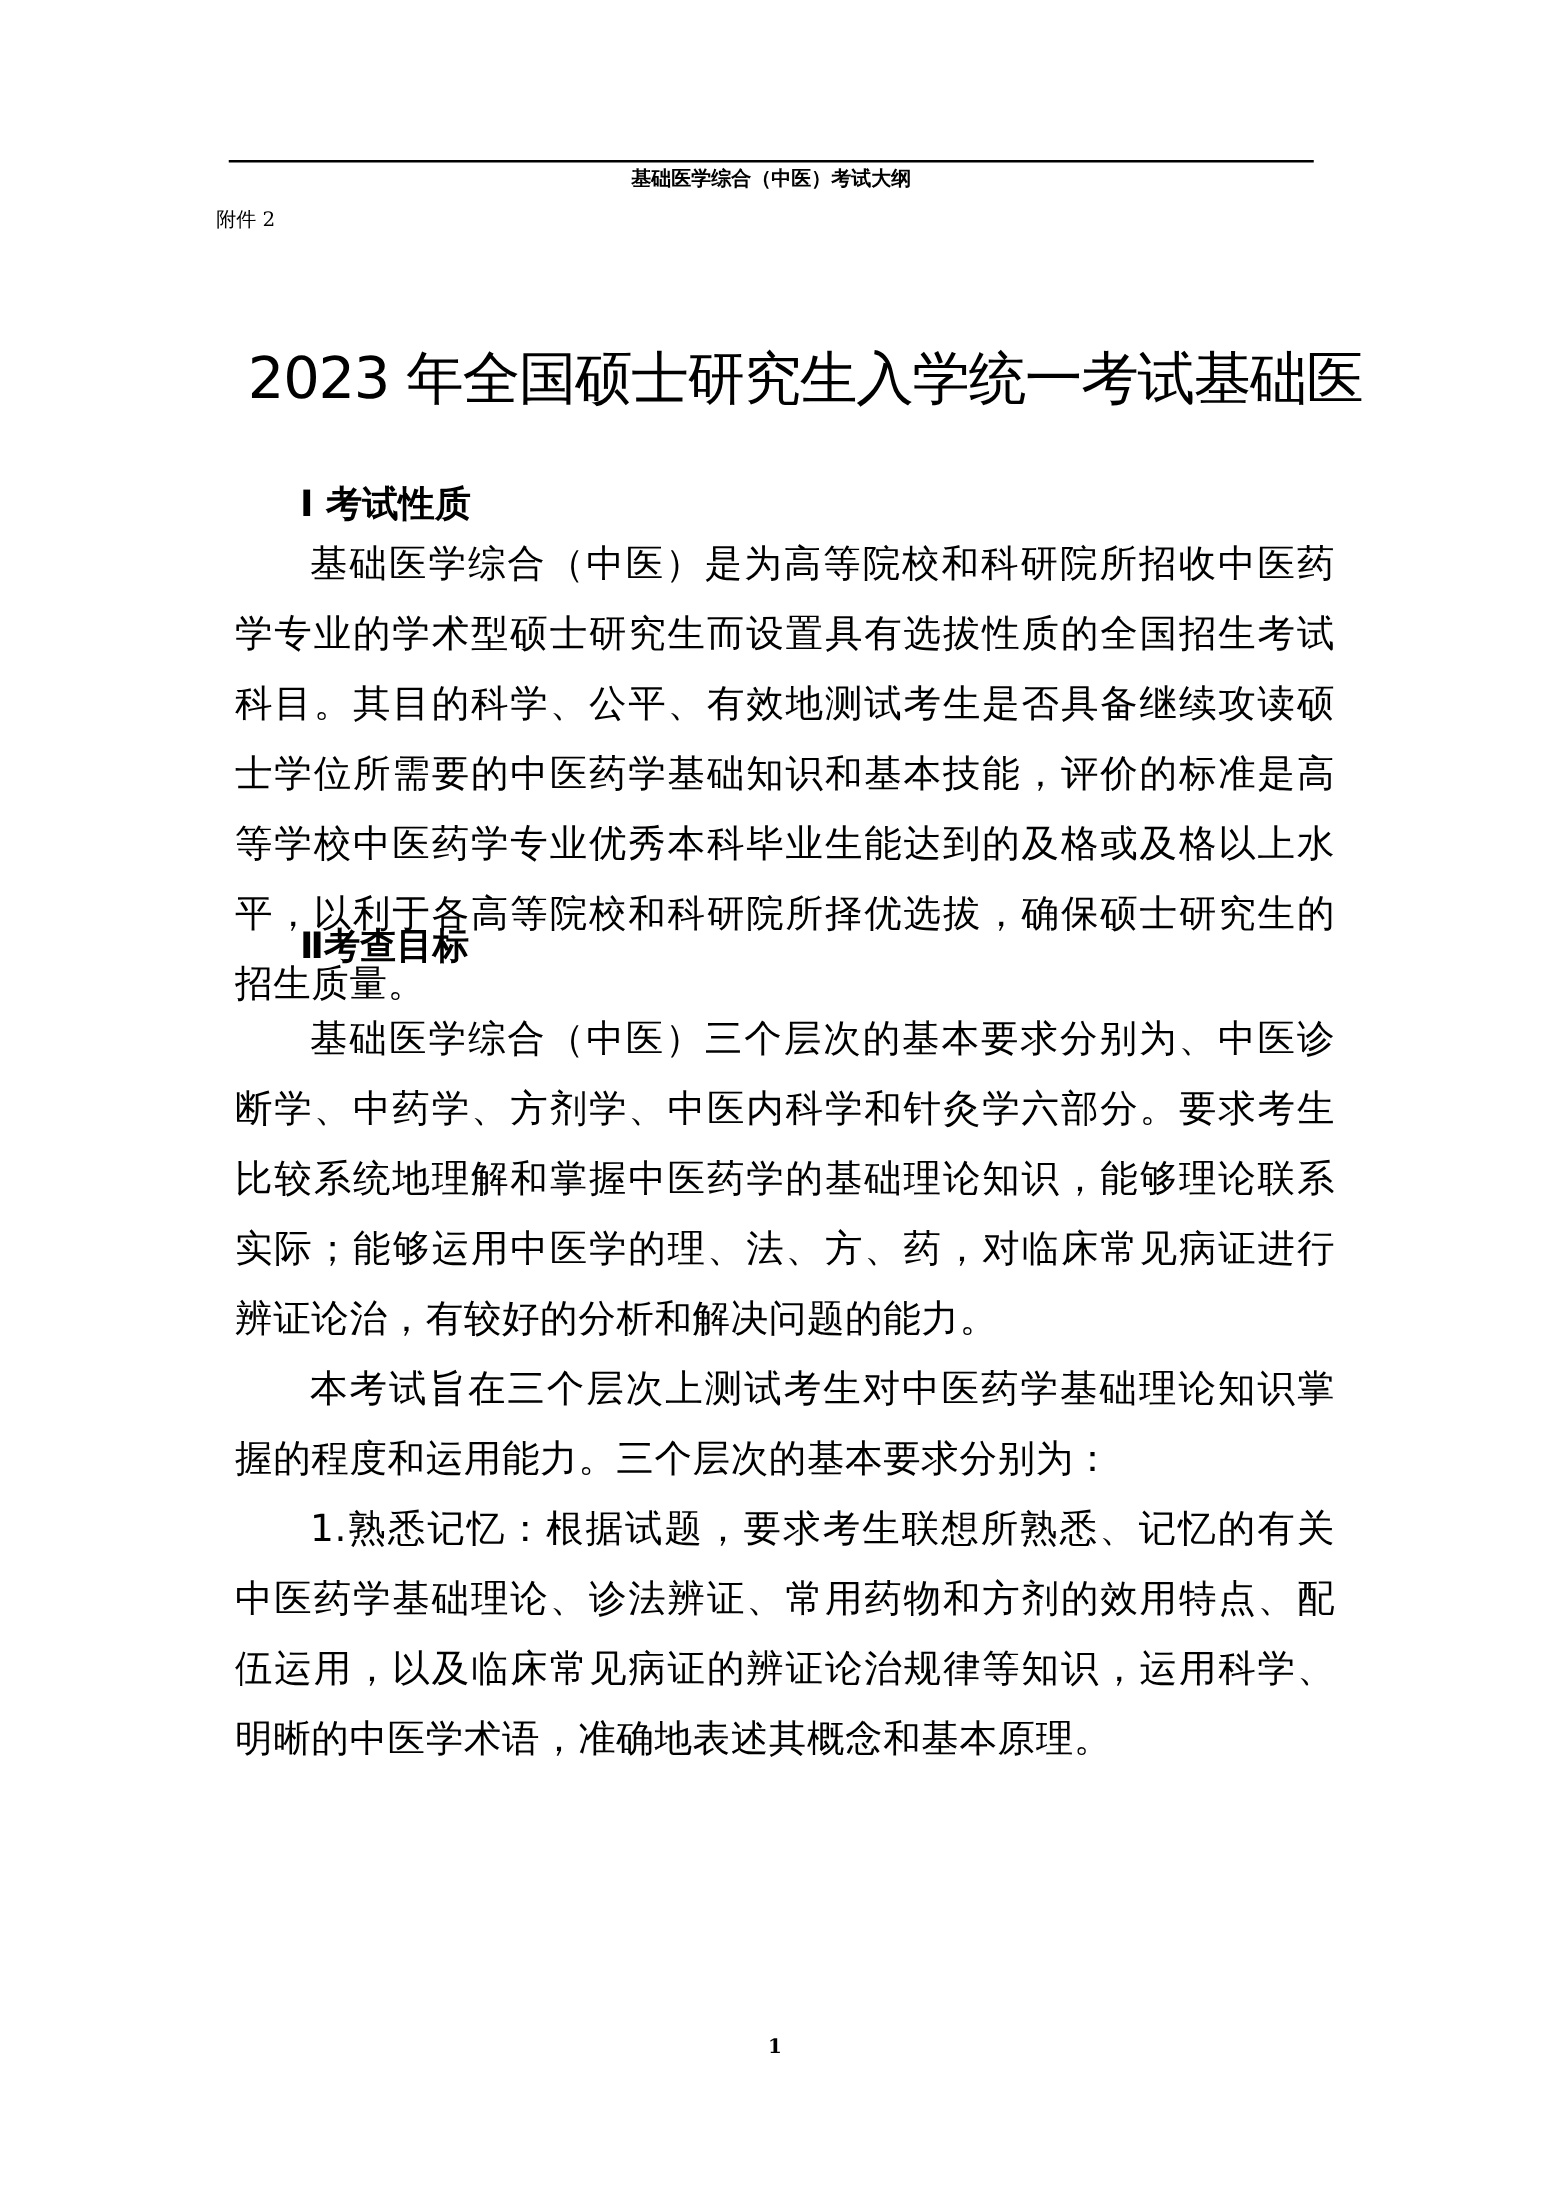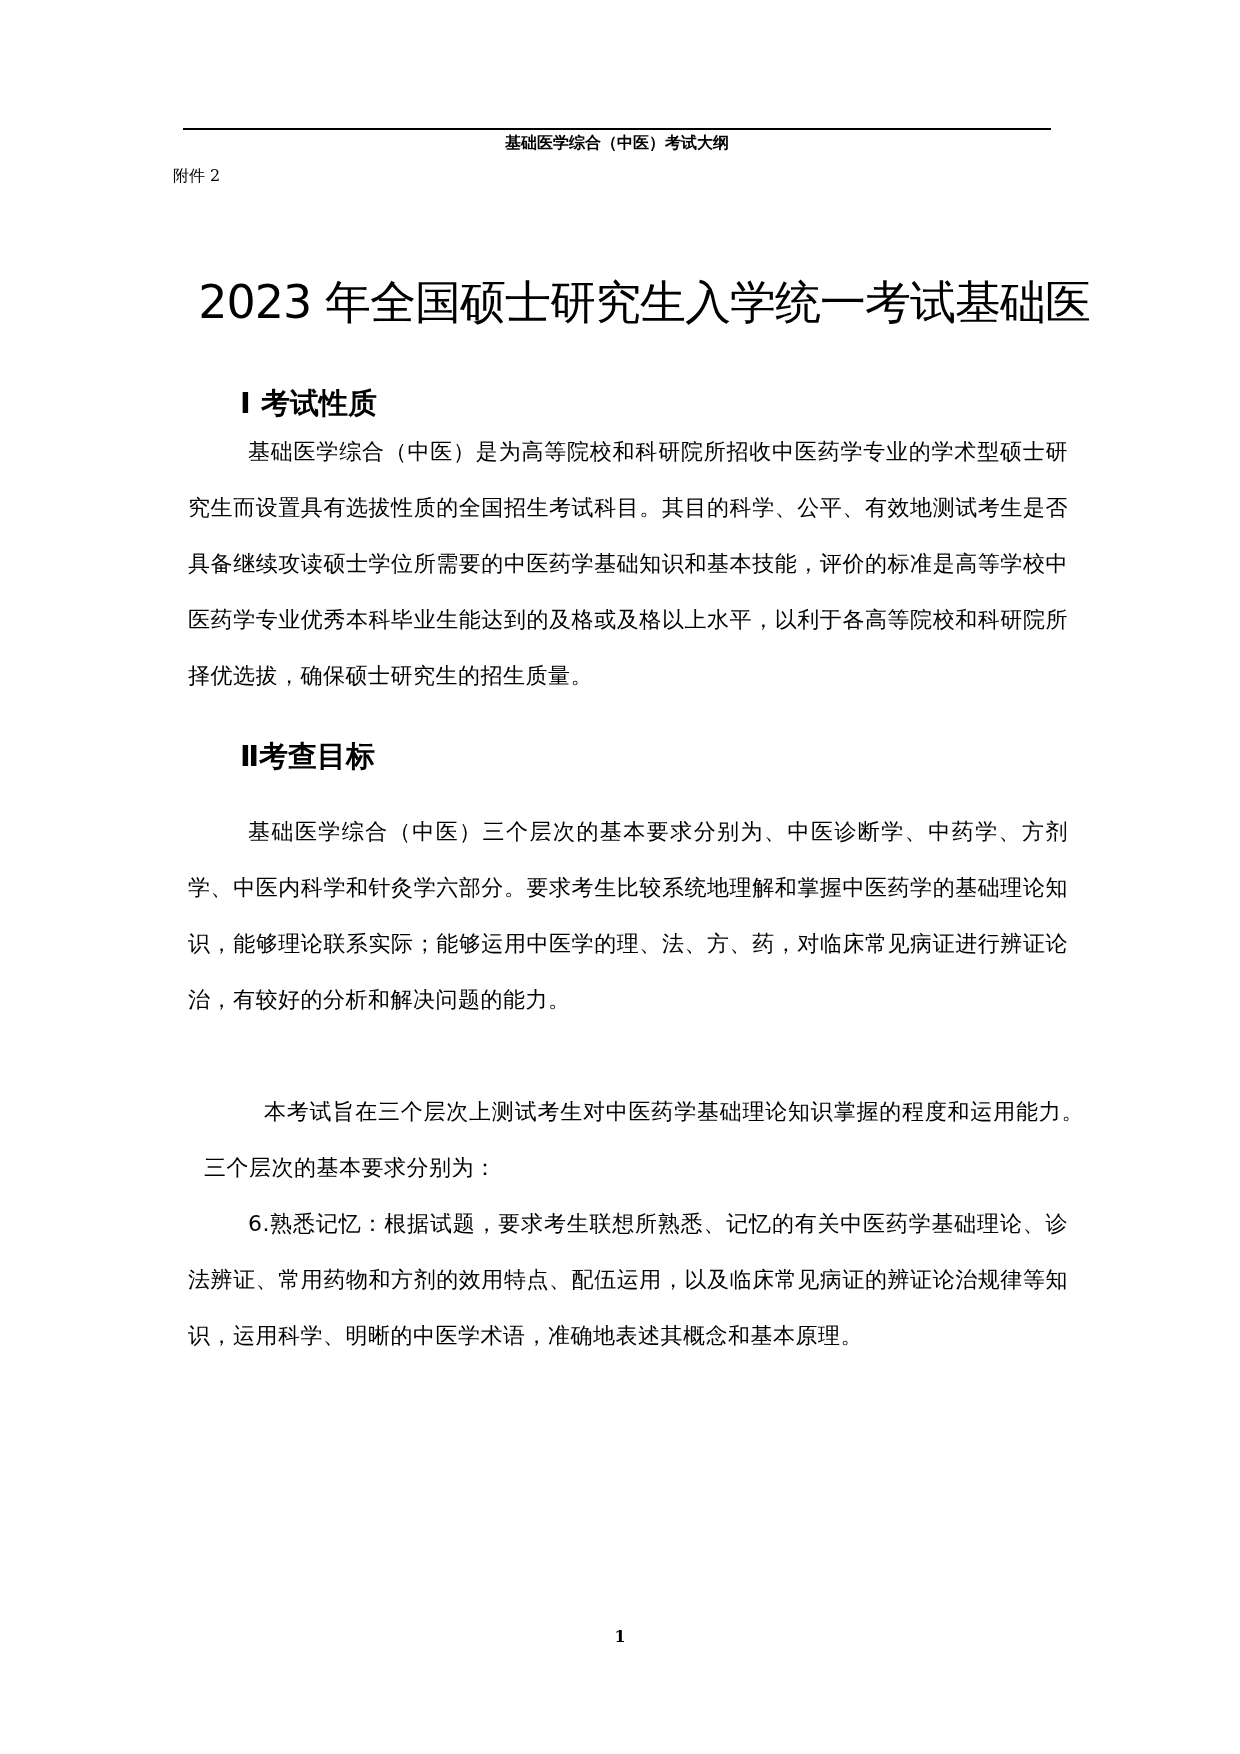--- a/index.html
+++ b/index.html
@@ -62,21 +62,21 @@
       position: absolute;
       left: 240px;
       font-size: 29px;
       font-weight: bold;
       line-height: 40px;
     }
     .para {
       position: absolute;
       left: 188px;
       width: 880px;
-      font-size: 22px;
+      font-size: 30px;
       line-height: 56px;
       text-indent: 60px;
       text-align: justify;
       letter-spacing: 0.5px;
     }
     .page-number {
       position: absolute;
       left: 0;
       width: 1240px;
       top: 1627px;
@@ -97,18 +97,18 @@
 
   <div class="attachment">附件 2</div>
 
   <div class="title l1">2023 年全国硕士研究生入学统一考试基础医</div>
 
   <div class="section-heading" style="top:383px;text-align:right;">Ⅰ 考试性质</div>
   <div class="para" style="top:424px;">基础医学综合（中医）是为高等院校和科研院所招收中医药学专业的学术型硕士研究生而设置具有选拔性质的全国招生考试科目。其目的科学、公平、有效地测试考生是否具备继续攻读硕士学位所需要的中医药学基础知识和基本技能，评价的标准是高等学校中医药学专业优秀本科毕业生能达到的及格或及格以上水平，以利于各高等院校和科研院所择优选拔，确保硕士研究生的招生质量。</div>
 
   <div class="section-heading" style="top:736px;">Ⅱ考查目标</div>
   <div class="para" style="top:804px;">基础医学综合（中医）三个层次的基本要求分别为、中医诊断学、中药学、方剂学、中医内科学和针灸学六部分。要求考生比较系统地理解和掌握中医药学的基础理论知识，能够理论联系实际；能够运用中医学的理、法、方、药，对临床常见病证进行辨证论治，有较好的分析和解决问题的能力。</div>
-  <div class="para" style="top:1084px;margin-left:16px;">本考试旨在三个层次上测试考生对中医药学基础理论知识掌握的程度和运用能力。三个层次的基本要求分别为：</div>
-  <div class="para" style="top:1196px;">6.熟悉记忆：根据试题，要求考生联想所熟悉、记忆的有关中医药学基础理论、诊法辨证、常用药物和方剂的效用特点、配伍运用，以及临床常见病证的辨证论治规律等知识，运用科学、明晰的中医学术语，准确地表述其概念和基本原理。</div>
+  <div class="para" style="top:1084px;">本考试旨在三个层次上测试考生对中医药学基础理论知识掌握的程度和运用能力。三个层次的基本要求分别为：</div>
+  <div class="para" style="top:1196px;">1.熟悉记忆：根据试题，要求考生联想所熟悉、记忆的有关中医药学基础理论、诊法辨证、常用药物和方剂的效用特点、配伍运用，以及临床常见病证的辨证论治规律等知识，运用科学、明晰的中医学术语，准确地表述其概念和基本原理。</div>
 
   <div class="page-number">1</div>
 
 </div>
 
 </body></html>

